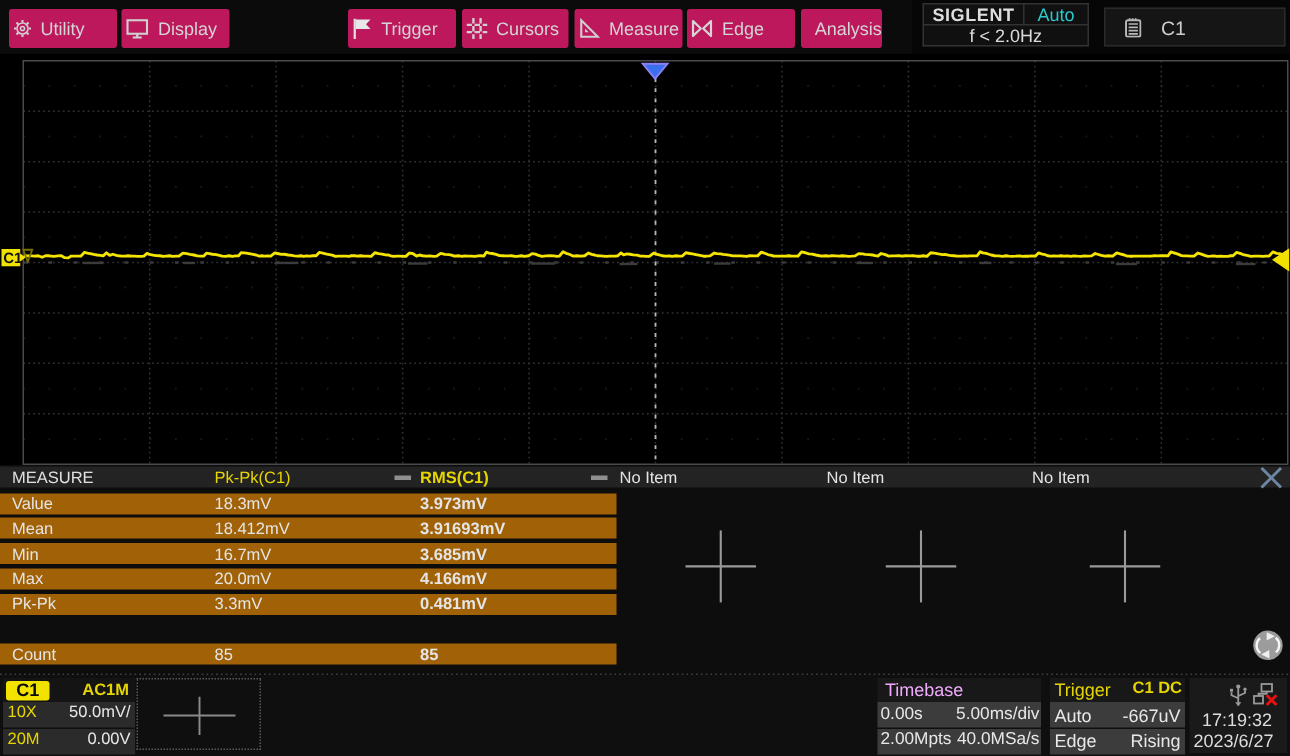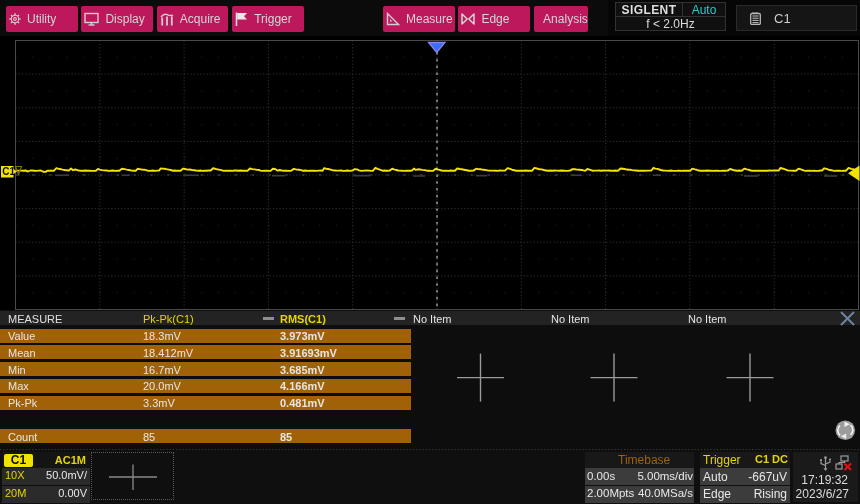--- a/index.html
+++ b/index.html
@@ -50,35 +50,37 @@
       <span>Utility</span>
       </div>
     <div class="mbtn" style="left:81.4px;width:71.5px;">
       <svg width="15" height="14" viewBox="0 0 15 14">
           <rect x="1" y="1.5" width="13" height="9" fill="none" stroke="#cfcfcf" stroke-width="1.4"></rect>
           <line x1="7.5" y1="10.5" x2="7.5" y2="13" stroke="#cfcfcf" stroke-width="1.6"></line>
           <line x1="4.5" y1="13" x2="10.5" y2="13" stroke="#cfcfcf" stroke-width="1.4"></line>
         </svg>
       <span>Display</span>
       </div>
-    <div class="mbtn" style="left:156.8px;width:71.5px;">
-      <svg width="14" height="14" viewBox="0 0 14 14">
-          <path d="M1 5 Q4 1.2 7 2.6 Q10.5 4.2 13 3.2" fill="none" stroke="#cfcfcf" stroke-width="1.5"></path>
-          <line x1="2.2" y1="5.5" x2="2.2" y2="13.5" stroke="#cfcfcf" stroke-width="1.8"></line>
-          <line x1="7" y1="4.5" x2="7" y2="13.5" stroke="#cfcfcf" stroke-width="1.8"></line>
-          <line x1="11.8" y1="4.5" x2="11.8" y2="13.5" stroke="#cfcfcf" stroke-width="1.8"></line>
-        </svg>
-      <span>Acquire</span>
-      </div>
     <div class="mbtn" style="left:232.2px;width:71.5px;">
       <svg width="13" height="14" viewBox="0 0 13 14">
           <line x1="1.5" y1="0.5" x2="1.5" y2="14" stroke="#e0e0e0" stroke-width="1.5"></line>
           <path d="M2.2 1 L12 1 L9 4.2 L12 7.4 L2.2 7.4 Z" fill="#e8e8e8"></path>
         </svg>
       <span>Trigger</span>
+      </div>
+    <div class="mbtn" style="left:307.6px;width:71.5px;">
+      <svg width="14" height="14" viewBox="0 0 14 14">
+          <g stroke="#cfcfcf" stroke-width="1.6" stroke-dasharray="3.6 1.8">
+            <line x1="4.6" y1="0" x2="4.6" y2="14"></line>
+            <line x1="9.4" y1="0" x2="9.4" y2="14"></line>
+            <line x1="0" y1="4.6" x2="14" y2="4.6"></line>
+            <line x1="0" y1="9.4" x2="14" y2="9.4"></line>
+          </g>
+        </svg>
+      <span>Cursors</span>
       </div>
     <div class="mbtn" style="left:383px;width:71.5px;">
       <svg width="14" height="14" viewBox="0 0 14 14">
           <path d="M1.5 12.5 L1.5 1.5 L12.5 12.5 Z" fill="none" stroke="#cfcfcf" stroke-width="1.4"></path>
           <path d="M4 9.5 L4 7 L6.5 9.5 Z" fill="#cfcfcf"></path>
         </svg>
       <span>Measure</span>
       </div>
     <div class="mbtn" style="left:458.4px;width:71.5px;">
       <svg width="14" height="12" viewBox="0 0 14 12">
@@ -248,21 +250,21 @@
       <div style="position:absolute;left:91px;top:2px;width:83px;height:48px;border:1px dotted #5a5a5a;">
         <svg width="81" height="46" style="position:absolute;left:0;top:0;">
           <g stroke="#8a8a8a" stroke-width="1.3">
             <line x1="17" y1="24" x2="65" y2="24"></line>
             <line x1="41" y1="11.5" x2="41" y2="37"></line>
           </g>
         </svg>
       </div>
       <div class="bbox" style="left:585px;width:109px;">
         <div class="hdr" style="background:#181818;">
-          <span style="position:absolute;left:5px;top:1px;color:#a16207;margin-left:28px;">Timebase</span>
+          <span style="position:absolute;left:5px;top:1px;color:#f0abfc;">Timebase</span>
         </div>
         <div class="brow" style="top:16px;font-size:11.5px;">
           <span style="position:absolute;left:2px;top:1.5px;">0.00s</span>
           <span style="position:absolute;right:1px;top:1.5px;">5.00ms/div</span>
         </div>
         <div class="brow" style="top:33.5px;font-size:11.5px;">
           <span style="position:absolute;left:2px;top:1.5px;">2.00Mpts</span>
           <span style="position:absolute;right:1px;top:1.5px;">40.0MSa/s</span>
         </div>
       </div>

